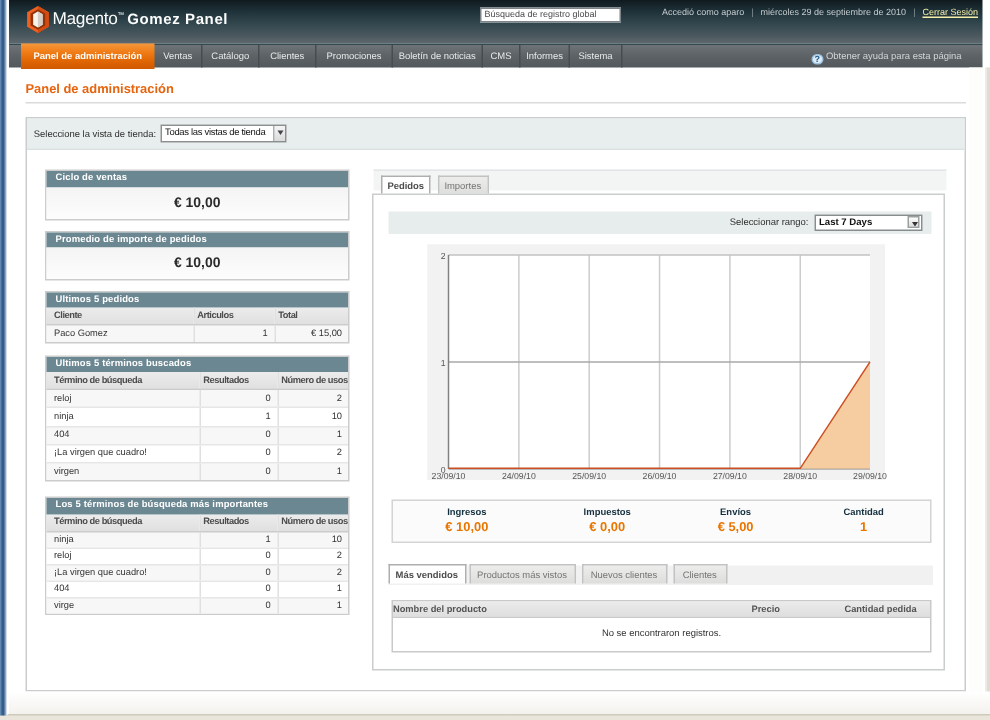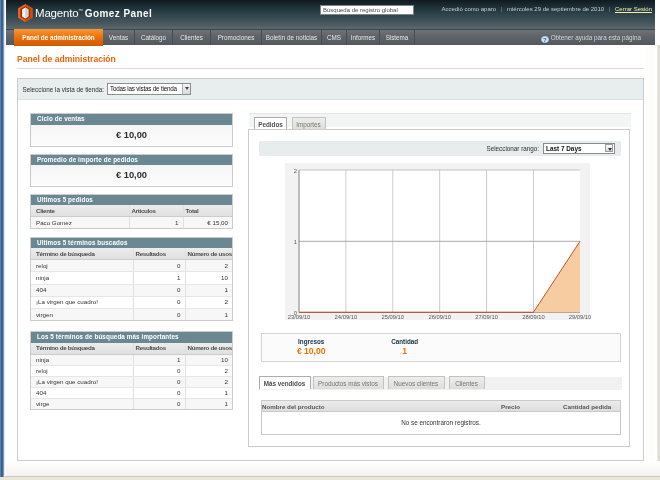--- a/index.html
+++ b/index.html
@@ -310,20 +310,28 @@
           <text x="248.5" y="156">28/09/10</text>
           <text x="295" y="156">29/09/10</text>
         </g>
       </svg>
     </div>
     <div id="totals">
       <div class="cell" style="width:27.5%">
           <div class="tl">Ingresos</div>
           <div class="tv">€ 10,00</div>
         </div>
+      <div class="cell" style="width:24.8%">
+          <div class="tl">Impuestos</div>
+          <div class="tv">€ 0,00</div>
+        </div>
+      <div class="cell" style="width:23%">
+          <div class="tl">Envíos</div>
+          <div class="tv">€ 5,00</div>
+        </div>
       <div class="cell" style="width:24.7%">
           <div class="tl">Cantidad</div>
           <div class="tv">1</div>
         </div>
     </div>
     <div id="tabstrip2"></div>
     <div class="rtab on" style="left:9.5px; top:245.5px; width:52px;">Más vendidos</div>
     <div class="rtab off" style="left:63.5px; top:245.5px; width:71px;">Productos más vistos</div>
     <div class="rtab off" style="left:138.5px; top:245.5px; width:57px;">Nuevos clientes</div>
     <div class="rtab off" style="left:199.5px; top:245.5px; width:36px;">Clientes</div>

